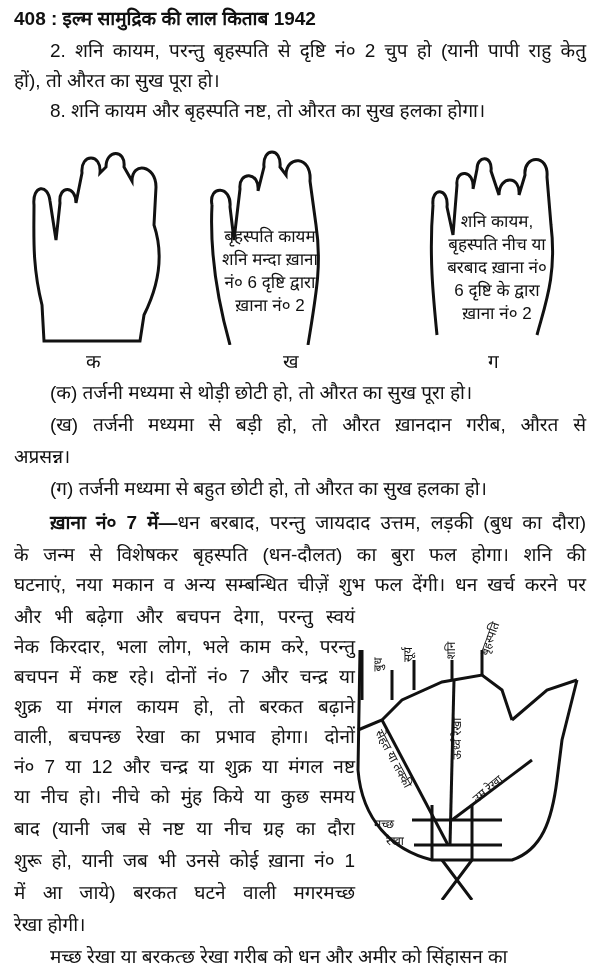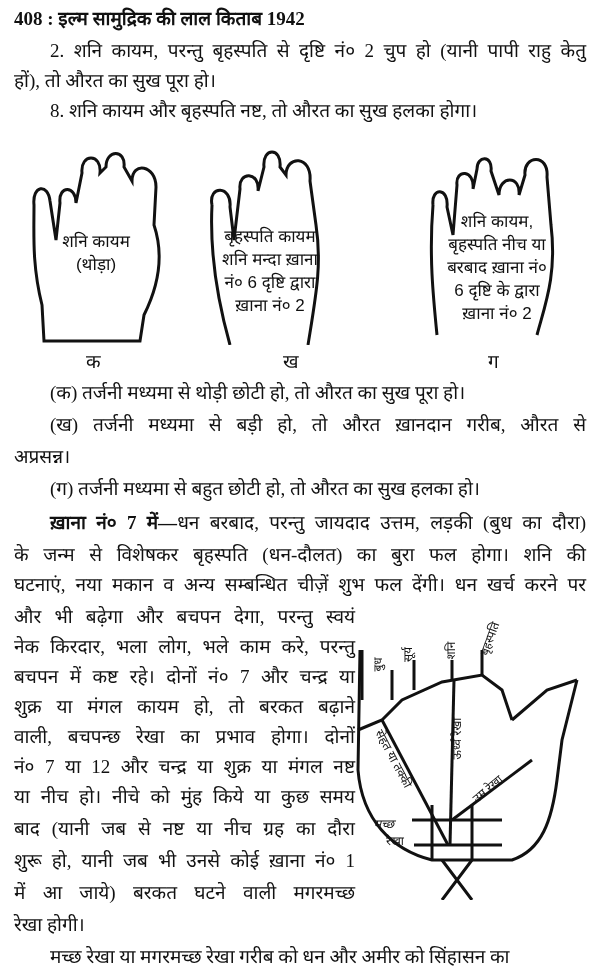--- a/index.html
+++ b/index.html
@@ -1,17 +1,17 @@
 <!DOCTYPE html>
 <html><head>
 <meta charset="utf-8">
 <style>
   html, body { margin:0; padding:0; background:#ffffff; }
   body { width:600px; height:977px; position:relative; overflow:hidden; font-family:"Liberation Sans", "DejaVu Sans", sans-serif; color:#111; }
-  .line { position:absolute; left:14px; right:14px; font-size:19px; line-height:30px; white-space:nowrap;font-family:Liberation Serif, serif; }
+  .line { position:absolute; left:14px; right:14px; font-size:19px; line-height:30px; white-space:nowrap; }
   .hdr { font-weight:bold; font-size:19px; top:4px; }
   .ind { padding-left:36px; }
   .just { text-align:justify; text-align-last:justify; }
   .narrow { right:245px; }
   .hand { position:absolute; }
   .hand svg { position:absolute; left:0; top:0; }
   .hand-label { position:absolute; text-align:center; font-size:17px; line-height:23px; }
   .fig-letter { position:absolute; top:348px; font-size:19px; }
   .palm-lbl { position:absolute; font-size:12px; white-space:nowrap; }
   b { font-weight:bold; }
@@ -22,24 +22,20 @@
 <div class="line hdr">408 : इल्म सामुद्रिक की लाल किताब 1942</div>
 
 <div class="line ind just" style="top:36px">2.  शनि कायम, परन्तु बृहस्पति से दृष्टि नं० 2 चुप हो (यानी पापी राहु केतु</div>
 <div class="line" style="top:66px">हों), तो औरत का सुख पूरा हो।</div>
 <div class="line ind" style="top:96px">8.  शनि कायम और बृहस्पति नष्ट, तो औरत का सुख हलका होगा।</div>
 
 <div class="hand" style="left:14px;top:145px;width:160px;height:200px;">
   <svg width="160" height="200" viewBox="0 0 160 200">
     <path d="M20 60 C18 40,34 38,36 56 L42 95 L46 58 C44 40,62 40,62 58 L68 28 C66 8,88 8,86 28 L92 22 C92 4,112 4,110 22 L118 36 C118 16,142 20,142 42 L140 80 C150 110,145 140,130 170 L126 196 L30 196 L28 160 C18 120,20 90,20 60 Z" fill="none" stroke="#111" stroke-width="3"></path>
   </svg>
-  <div class="hand-label" style="left:22px;top:85px;width:120px;">
-    <div>शनि कायम</div>
-    <div>(थोड़ा)</div>
-  </div>
 </div>
 
 <div class="hand" style="left:190px;top:145px;width:150px;height:200px;text-decoration:underline;">
   <svg width="150" height="200" viewBox="0 0 150 200">
     <path d="M22 60 C18 40,42 40,40 62 L44 95 L50 44 C48 26,70 26,68 46 L74 22 C72 2,92 2,90 22 L96 30 C96 10,122 10,120 36 L126 80 C132 120,126 150,118 200 M22 60 C20 100,26 150,40 200" fill="none" stroke="#111" stroke-width="3"></path>
   </svg>
   <div class="hand-label" style="left:18px;top:80px;width:124px;">
     <div>बृहस्पति कायम</div>
     <div>शनि मन्दा ख़ाना</div>
     <div>नं० 6 दृष्टि द्वारा</div>
@@ -78,21 +74,21 @@
 <div class="line narrow just" style="top:632px">नेक किरदार, भला लोग, भले काम करे, परन्तु</div>
 <div class="line narrow just" style="top:662px">बचपन में कष्ट रहे। दोनों नं० 7 और चन्द्र या</div>
 <div class="line narrow just" style="top:692px">शुक्र या मंगल कायम हो, तो बरकत बढ़ाने</div>
 <div class="line narrow just" style="top:722px">वाली, बचपन्छ रेखा का प्रभाव होगा। दोनों</div>
 <div class="line narrow just" style="top:752px">नं० 7 या 12 और चन्द्र या शुक्र या मंगल नष्ट</div>
 <div class="line narrow just" style="top:782px">या नीच हो। नीचे को मुंह किये या कुछ समय</div>
 <div class="line narrow just" style="top:814px">बाद (यानी जब से नष्ट या नीच ग्रह का दौरा</div>
 <div class="line narrow just" style="top:846px">शुरू हो, यानी जब भी उनसे कोई ख़ाना नं० 1</div>
 <div class="line narrow just" style="top:878px">में आ जाये) बरकत घटने वाली मगरमच्छ</div>
 <div class="line narrow" style="top:910px">रेखा होगी।</div>
-<div class="line ind" style="top:942px">मच्छ रेखा या मगरमच्छ रेखा गरीब को धन और अमीर को सिंहासन का</div>
+<div class="line ind" style="top:942px">मच्छ रेखा या बरकत्छ रेखा गरीब को धन और अमीर को सिंहासन का</div>
 
 <div class="hand" style="left:352px;top:620px;width:240px;height:280px;">
   <svg width="240" height="280" viewBox="0 0 240 280">
     <g fill="none" stroke="#111" stroke-width="3">
       <path d="M8 30 L6 150 C10 200,40 230,80 240 L160 240 C190 230,200 200,205 160 L210 120 L225 60"></path>
       <path d="M6 110 L30 100 L50 80 L90 62 L130 55 L150 70 L160 100"></path>
       <path d="M30 100 L96 225"></path>
       <path d="M102 60 L98 225"></path>
       <path d="M100 200 L180 140"></path>
       <path d="M160 100 L195 70 L225 60"></path>
@@ -101,15 +97,15 @@
       <path d="M10 30 L10 80 M40 50 L40 80 M62 40 L62 70 M100 40 L100 60 M130 30 L130 55"></path>
     </g>
   </svg>
   <div class="palm-lbl" style="left:18px;top:36px;transform:rotate(-90deg);">बुध</div>
   <div class="palm-lbl" style="left:48px;top:26px;transform:rotate(-90deg);">सूर्य</div>
   <div class="palm-lbl" style="left:90px;top:22px;transform:rotate(-90deg);">शनि</div>
   <div class="palm-lbl" style="left:120px;top:10px;transform:rotate(-70deg);">बृहस्पति</div>
   <div class="palm-lbl" style="left:10px;top:130px;transform:rotate(62deg);">सेहत या तक्की</div>
   <div class="palm-lbl" style="left:84px;top:110px;transform:rotate(-90deg);">ऊर्ध्व रेखा</div>
   <div class="palm-lbl" style="left:118px;top:160px;transform:rotate(-40deg);">उम्र रेखा</div>
-  <div class="palm-lbl" style="left:22px;top:195px;font-style:italic;">मच्छ</div>
+  <div class="palm-lbl" style="left:22px;top:195px;">मच्छ</div>
   <div class="palm-lbl" style="left:34px;top:212px;">रेखा</div>
 </div>
 
 </body></html>

